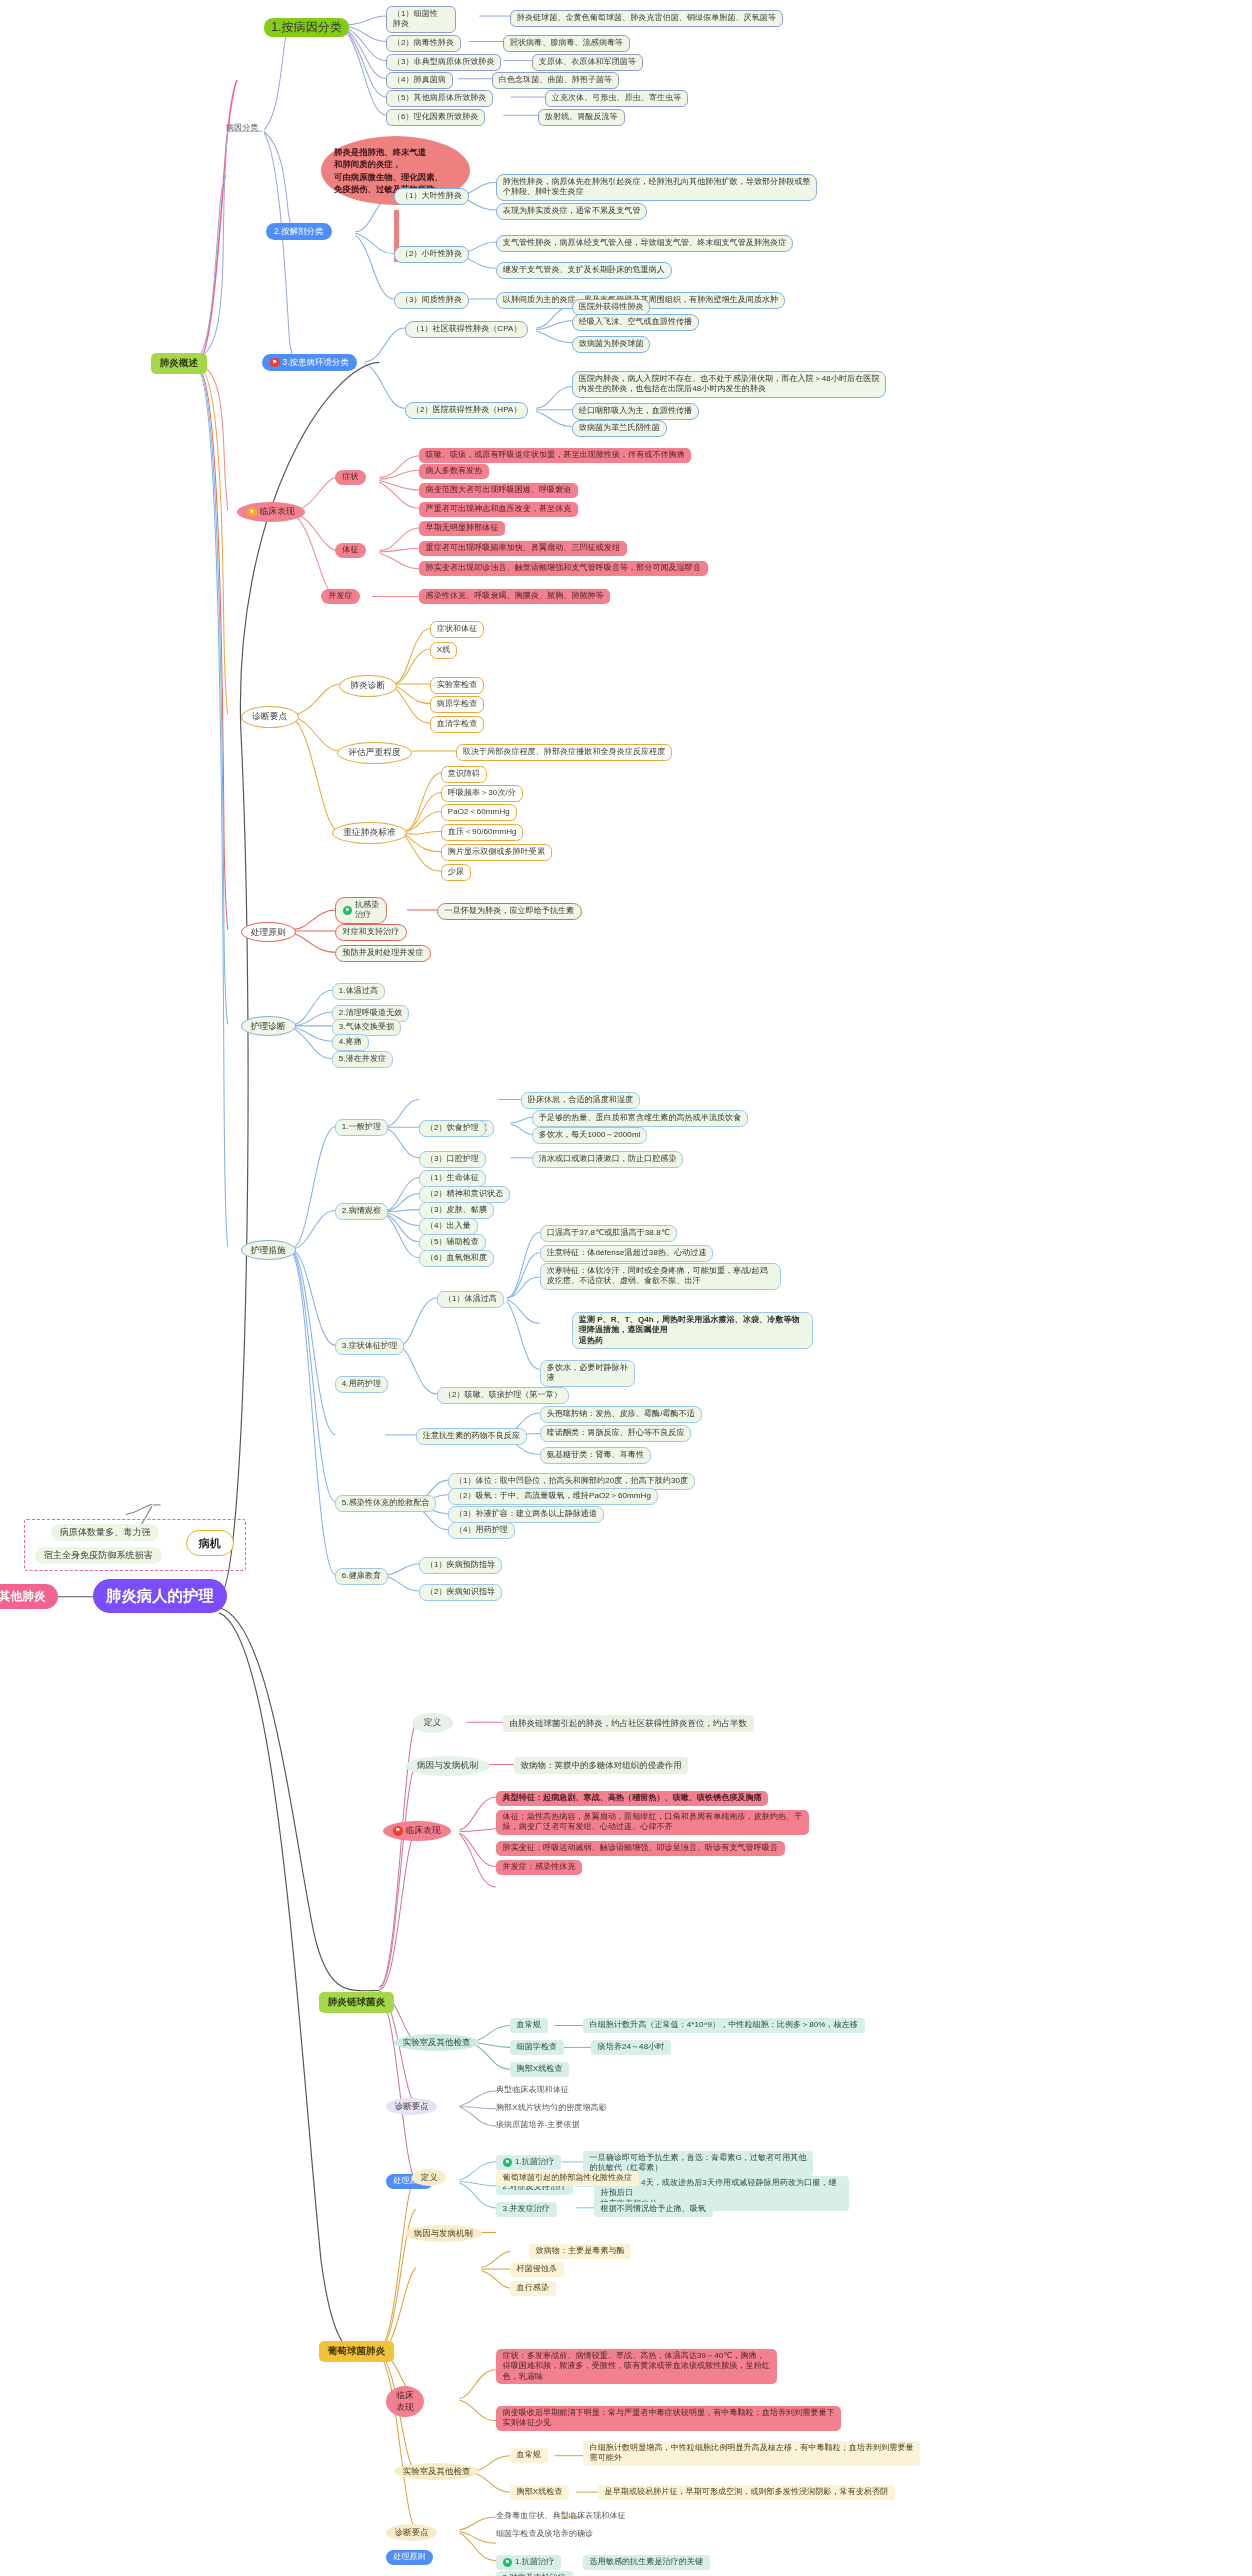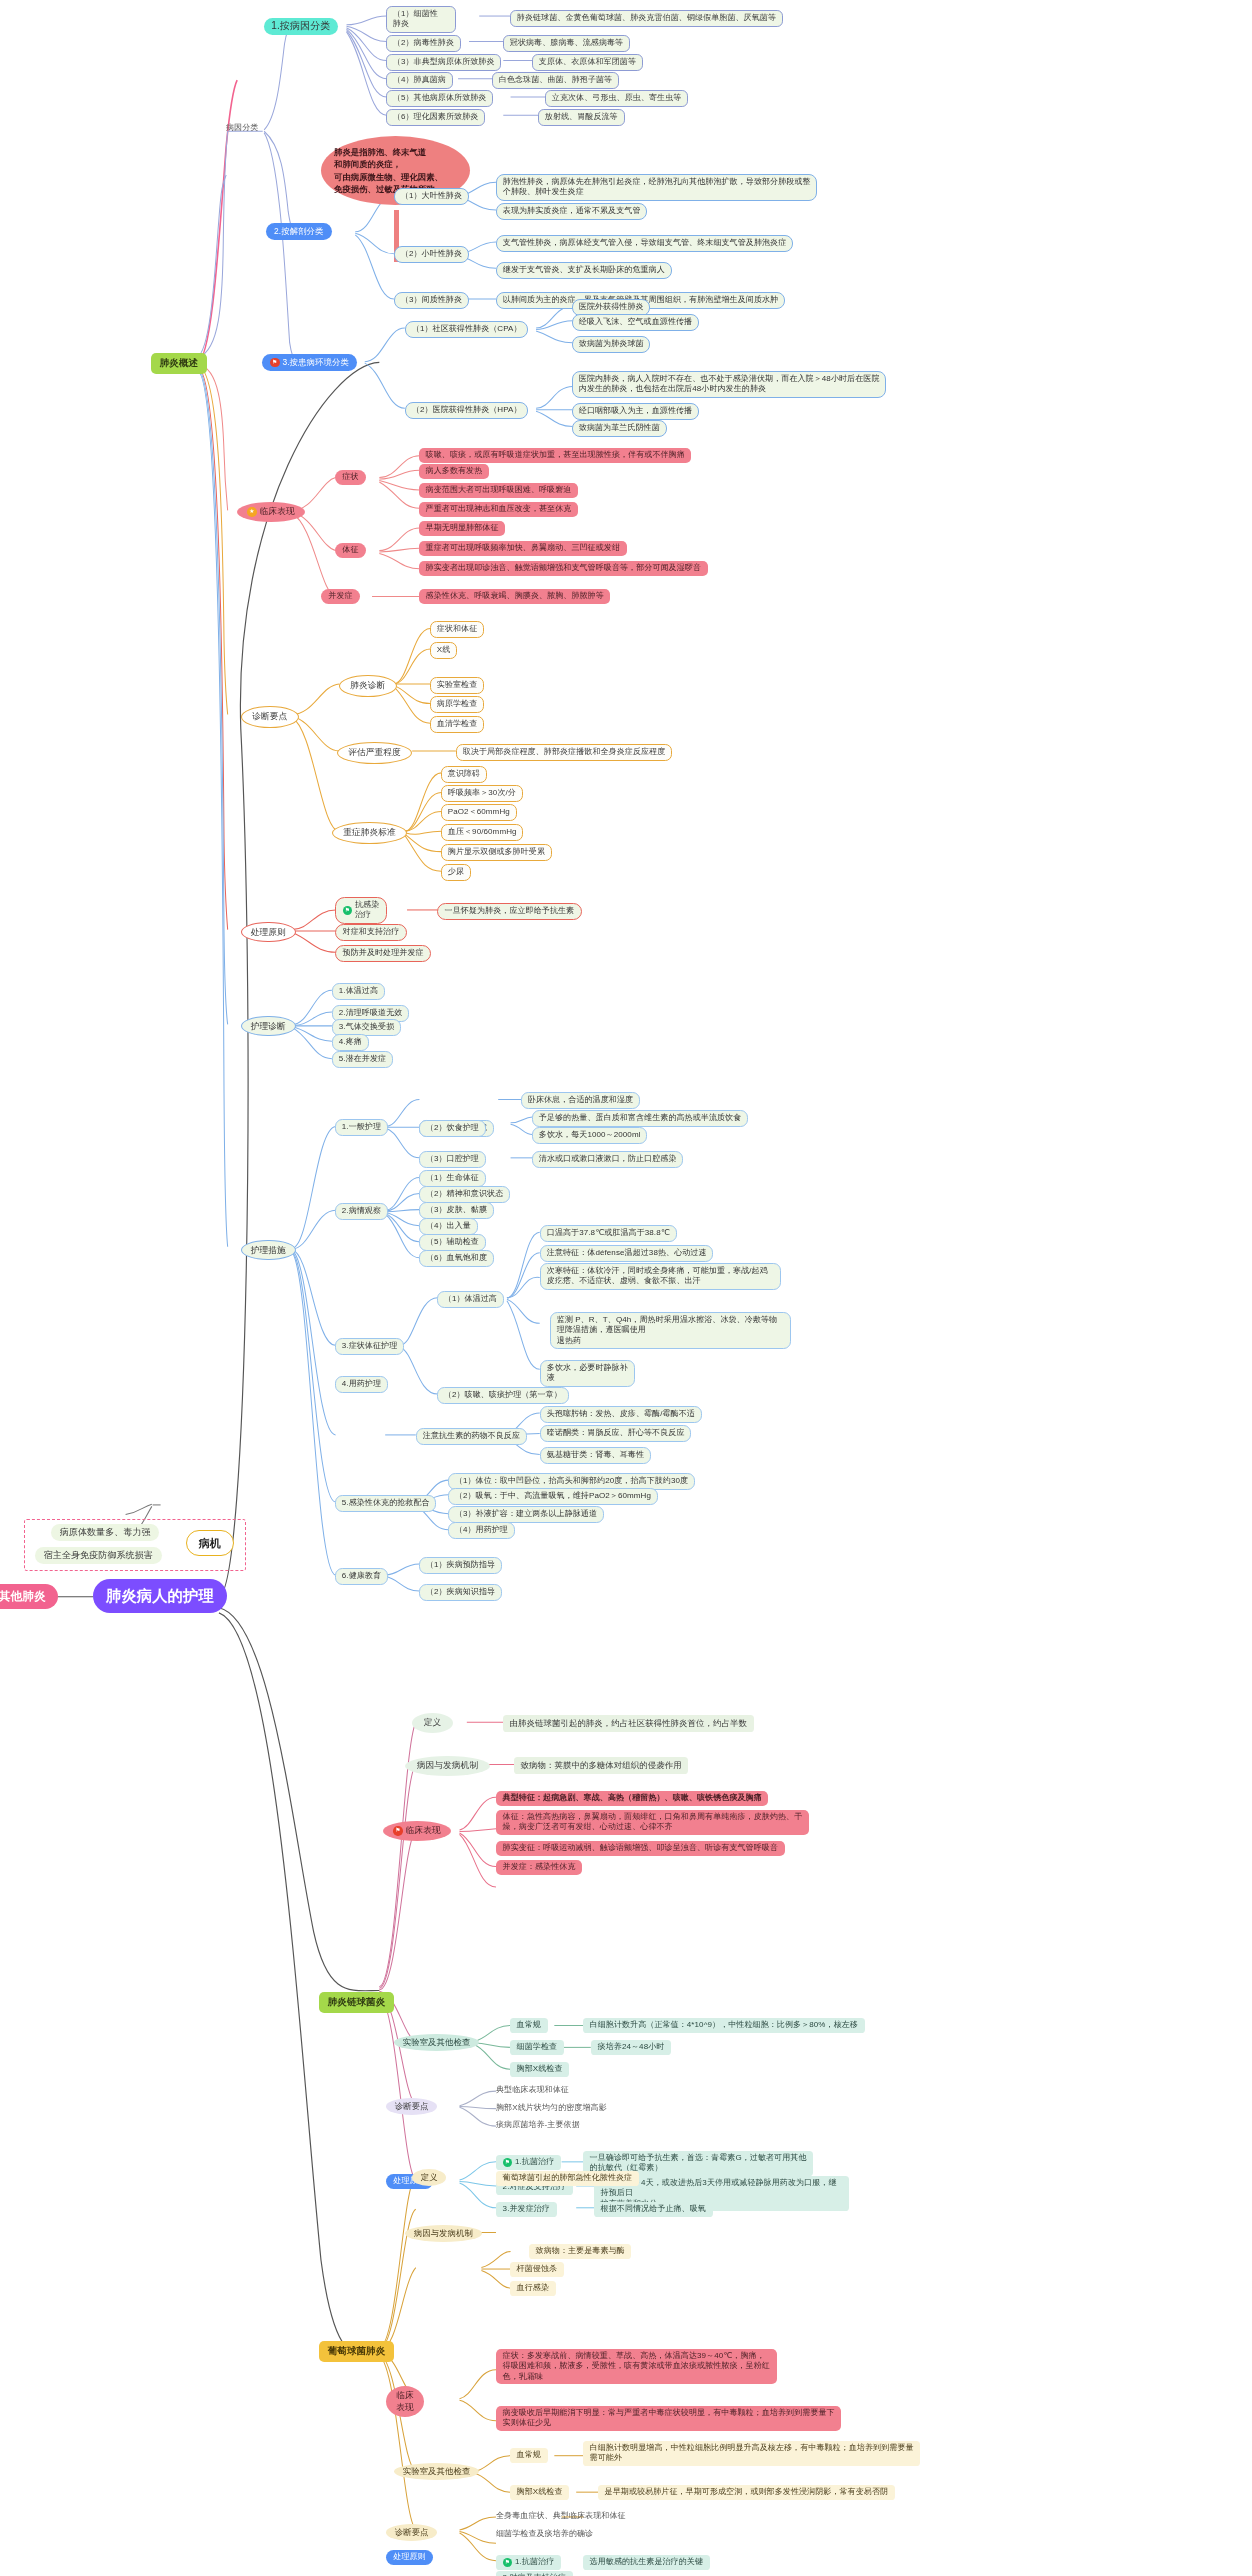--- a/index.html
+++ b/index.html
@@ -72,25 +72,25 @@
     font-size: 9.5px;
   }
   .blue-pill {
     background: #4f8ef7;
     color: #fff;
     border-radius: 10.2px;
     padding: 2.9px 8px;
     font-size: 8.4px;
   }
   .lav-pill {
-    background: #5eead4;
+    background: #84cc16;
     color: #333;
     border-radius: 8.7px;
     padding: 2.2px 7.3px;
-    font-size: 10px;
+    font-size: 12px;
   }
   .ob {            
     background: #eff6e6;
     border: 0.7px solid #8d9bd4;
     border-radius: 5.8px;
     color: #3a3a3a;
     padding: 2.2px 5.8px;
     font-size: 8px;
   }
   .ob-b {          
@@ -643,21 +643,21 @@
   <div class="node ob-bl" style="left:419px; top:1202px;">（3）皮肤、黏膜</div>
   <div class="node ob-bl" style="left:419px; top:1218px;">（4）出入量</div>
   <div class="node ob-bl" style="left:419px; top:1234px;">（5）辅助检查</div>
   <div class="node ob-bl" style="left:419px; top:1250px;">（6）血氧饱和度</div>
 
   <div class="node ob-bl" style="left:335px; top:1338px;">3.症状体征护理</div>
   <div class="node ob-bl" style="left:437px; top:1291px;">（1）体温过高</div>
   <div class="node ob-bl" style="left:540px; top:1225px;">口温高于37.8℃或肛温高于38.8℃</div>
   <div class="node ob-bl" style="left:540px; top:1245px;">注意特征：体défense温超过38热、心动过速</div>
   <div class="node ob-bl" style="left:540px; top:1263px; max-width:241px; white-space:pre-line;">次寒特征：体软冷汗，同时或全身疼痛，可能加重，寒战/起鸡皮疙瘩、不适症状、虚弱、食欲不振、出汗</div>
-  <div class="node ob-bl" style="left:550px; top:1312px; max-width:241px; white-space:pre-line;">监测 P、R、T、Q4h，周热时采用温水擦浴、冰袋、冷敷等物理降温措施，遵医嘱使用
+  <div class="node ob-bl" style="left:572px; top:1312px; max-width:241px; white-space:pre-line;font-weight:bold;">监测 P、R、T、Q4h，周热时采用温水擦浴、冰袋、冷敷等物理降温措施，遵医嘱使用
 退热药</div>
   <div class="node ob-bl" style="left:540px; top:1360px; white-space:pre-line;">多饮水，必要时静脉补
 液</div>
   <div class="node ob-bl" style="left:437px; top:1387px;">（2）咳嗽、咳痰护理（第一章）</div>
 
   <div class="node ob-bl" style="left:335px; top:1376px;">4.用药护理</div>
   <div class="node ob-bl" style="left:416px; top:1428px;">注意抗生素的药物不良反应</div>
   <div class="node ob-bl" style="left:540px; top:1406px;">头孢噻肟钠：发热、皮疹、霉酶/霉酶不适</div>
   <div class="node ob-bl" style="left:540px; top:1425px;">喹诺酮类：胃肠反应、肝心等不良反应</div>
   <div class="node ob-bl" style="left:540px; top:1447px;">氨基糖苷类：肾毒、耳毒性</div>

